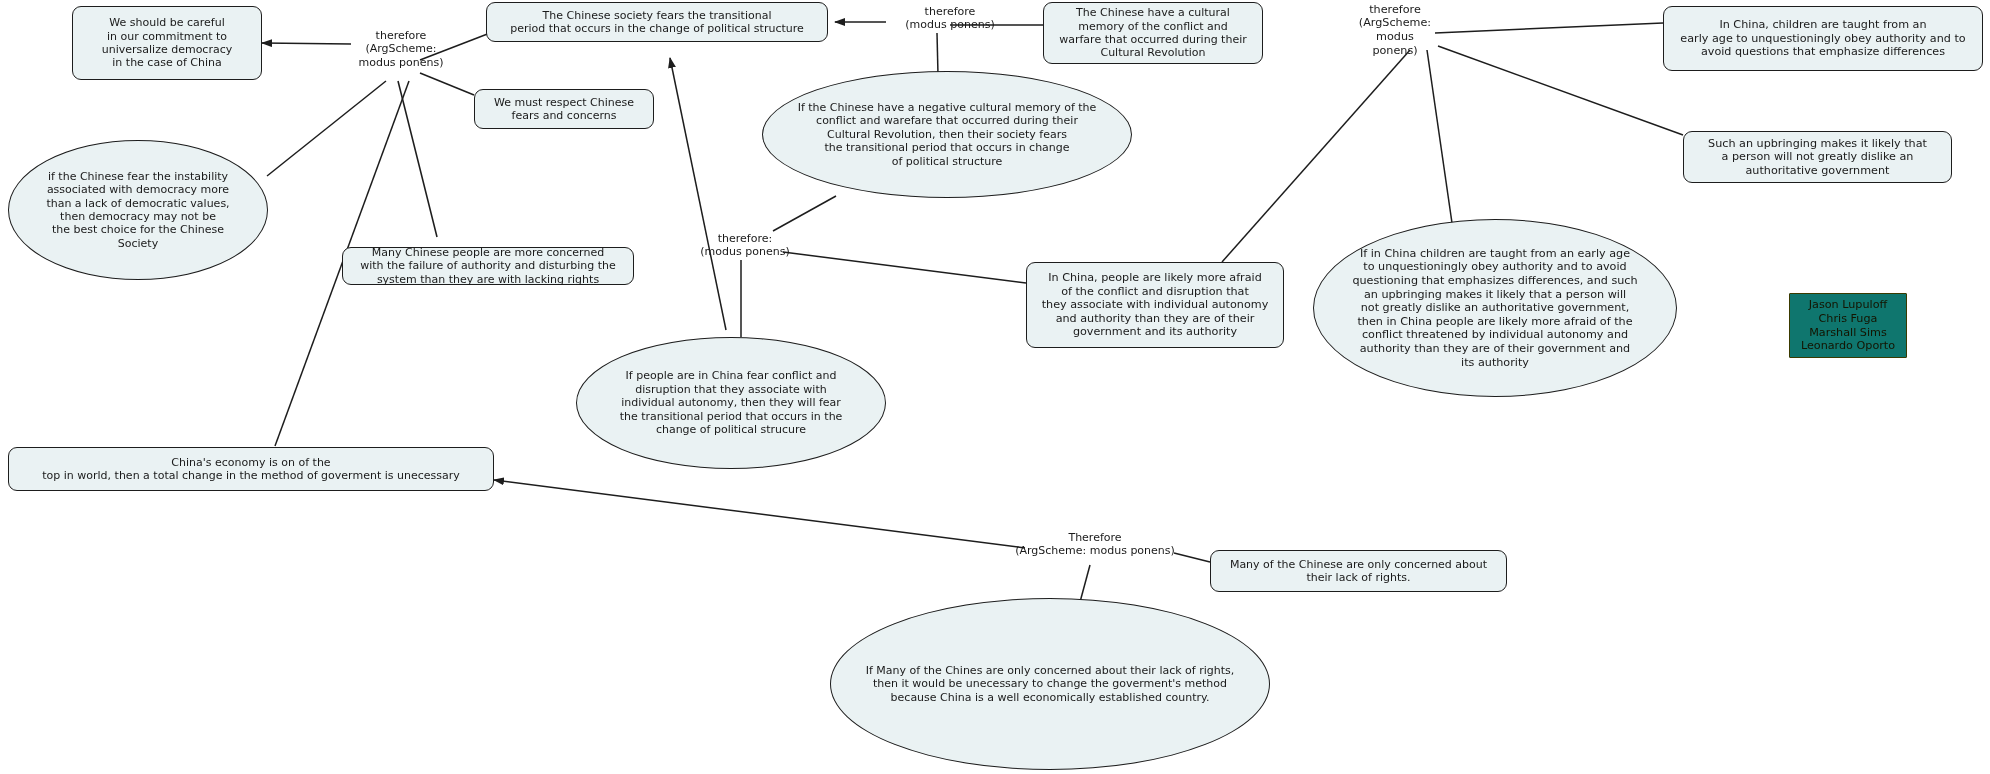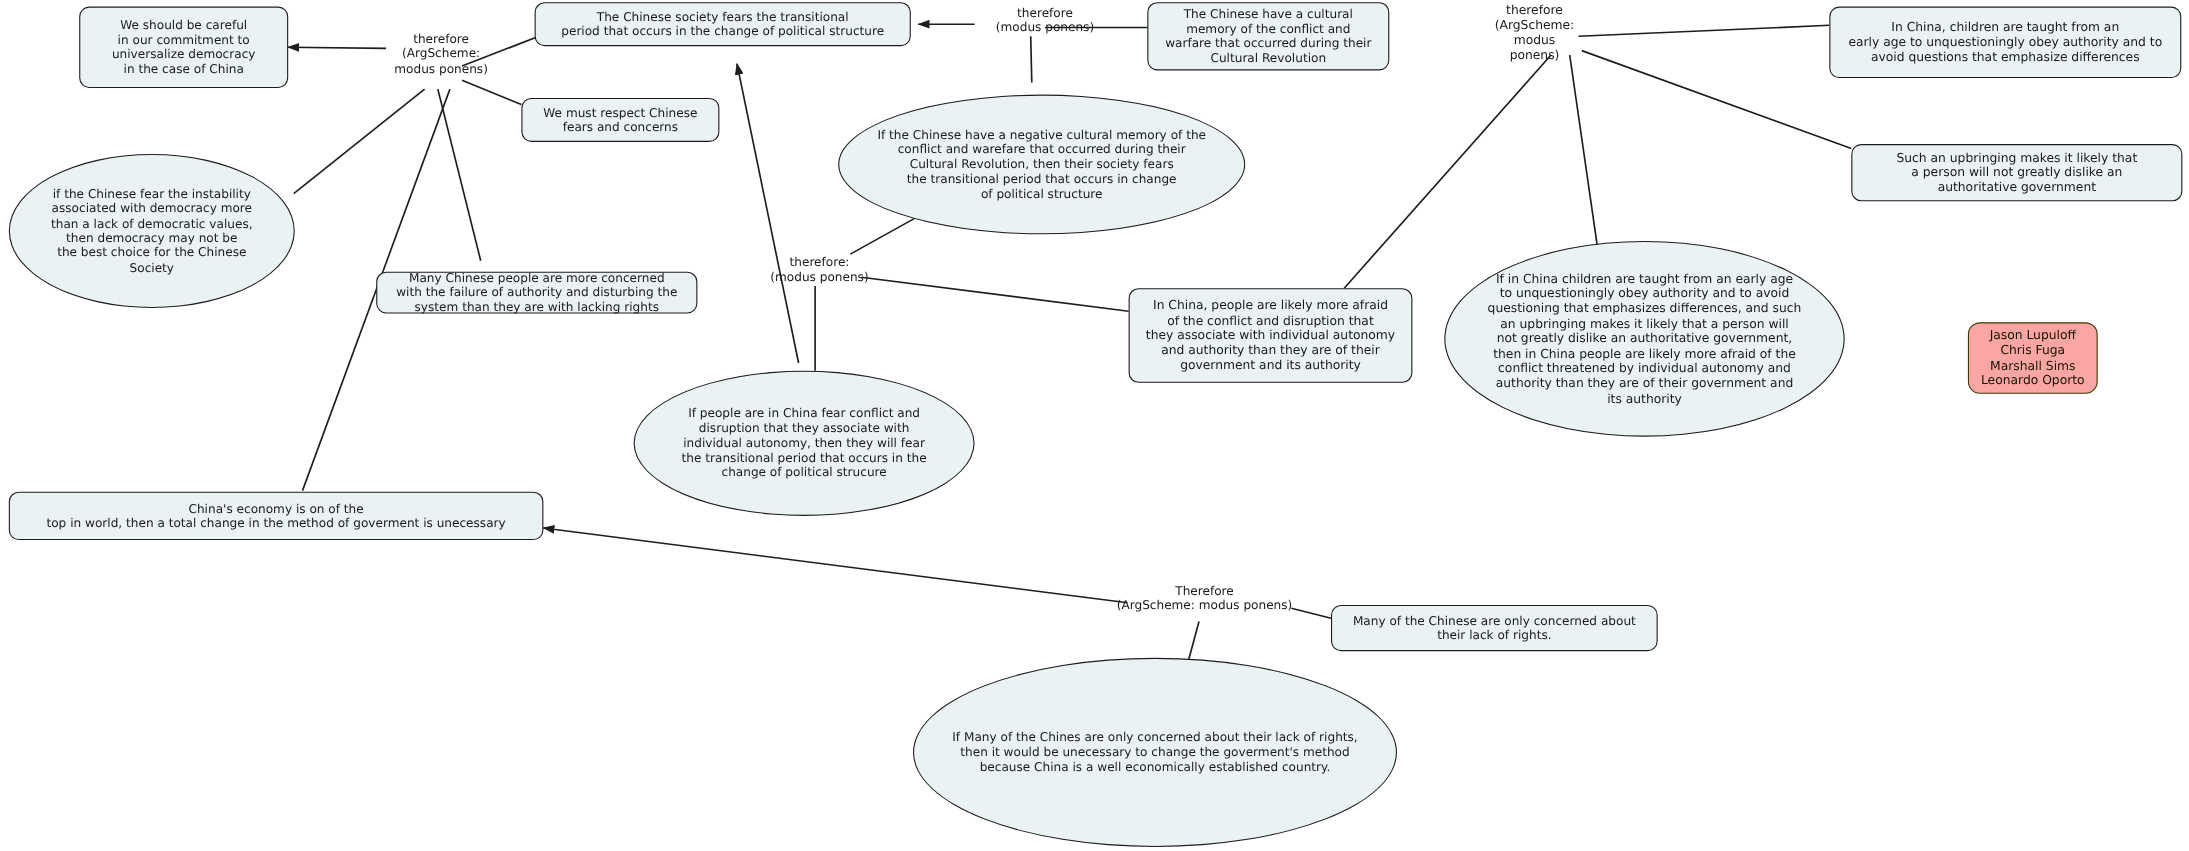--- a/index.html
+++ b/index.html
@@ -53,23 +53,23 @@
     padding: 6px 16px;
   }
   
   .label {
     background: transparent;
     border: none;
     padding: 0;
   }
   
   .note {
-    background: #fca5a5;
+    background: #0f766e;
     border: 1.6px solid #3a3a00;
-    border-radius: 11px;
+    border-radius: 1px;
     padding: 3px 7px;
     color: #141400;
   }
   .fs11 { font-size: 11.2px; }
   .fs12 { font-size: 11px; }
 </style>
 </head>
 <body>
 
 <div id="canvas">
@@ -159,41 +159,41 @@
 (ArgScheme:
 modus ponens)</span>
   </div>
 
   <div class="node box fs11" style="left:1663px; top:6px; width:320px; height:65px;">
     <span>In China, children are taught from an
 early age to unquestioningly obey authority and to
 avoid questions that emphasize differences</span>
   </div>
 
-  <div class="node box fs11" style="left:1683px; top:131px; width:301px; height:52px;align-items:center;">
+  <div class="node box fs11" style="left:1683px; top:131px; width:269px; height:52px;align-items:center;">
     <span>Such an upbringing makes it likely that
 a person will not greatly dislike an
 authoritative government</span>
   </div>
 
   <div class="node box fs12" style="left:474px; top:89px; width:180px; height:40px;">
     <span>We must respect Chinese
 fears and concerns</span>
   </div>
 
   <div class="node ellipse fs12" style="left:8px; top:140px; width:260px; height:140px;">
     <span>if the Chinese fear the instability
 associated with democracy more
 than a lack of democratic values,
 then democracy may not  be
 the best choice for the Chinese
 Society</span>
   </div>
 
-  <div class="node ellipse fs12" style="left:762px; top:86px; width:370px; height:127px;">
+  <div class="node ellipse fs12" style="left:762px; top:71px; width:370px; height:127px;">
     <span>If the Chinese have a negative cultural memory of the
 conflict and warefare that occurred during their
 Cultural Revolution, then their society fears
 the transitional period that occurs in change
 of political structure</span>
   </div>
 
   <div class="node box fs12" style="left:342px; top:247px; width:292px; height:38px;">
     <span>Many Chinese people are more concerned
 with the failure of authority and disturbing the

